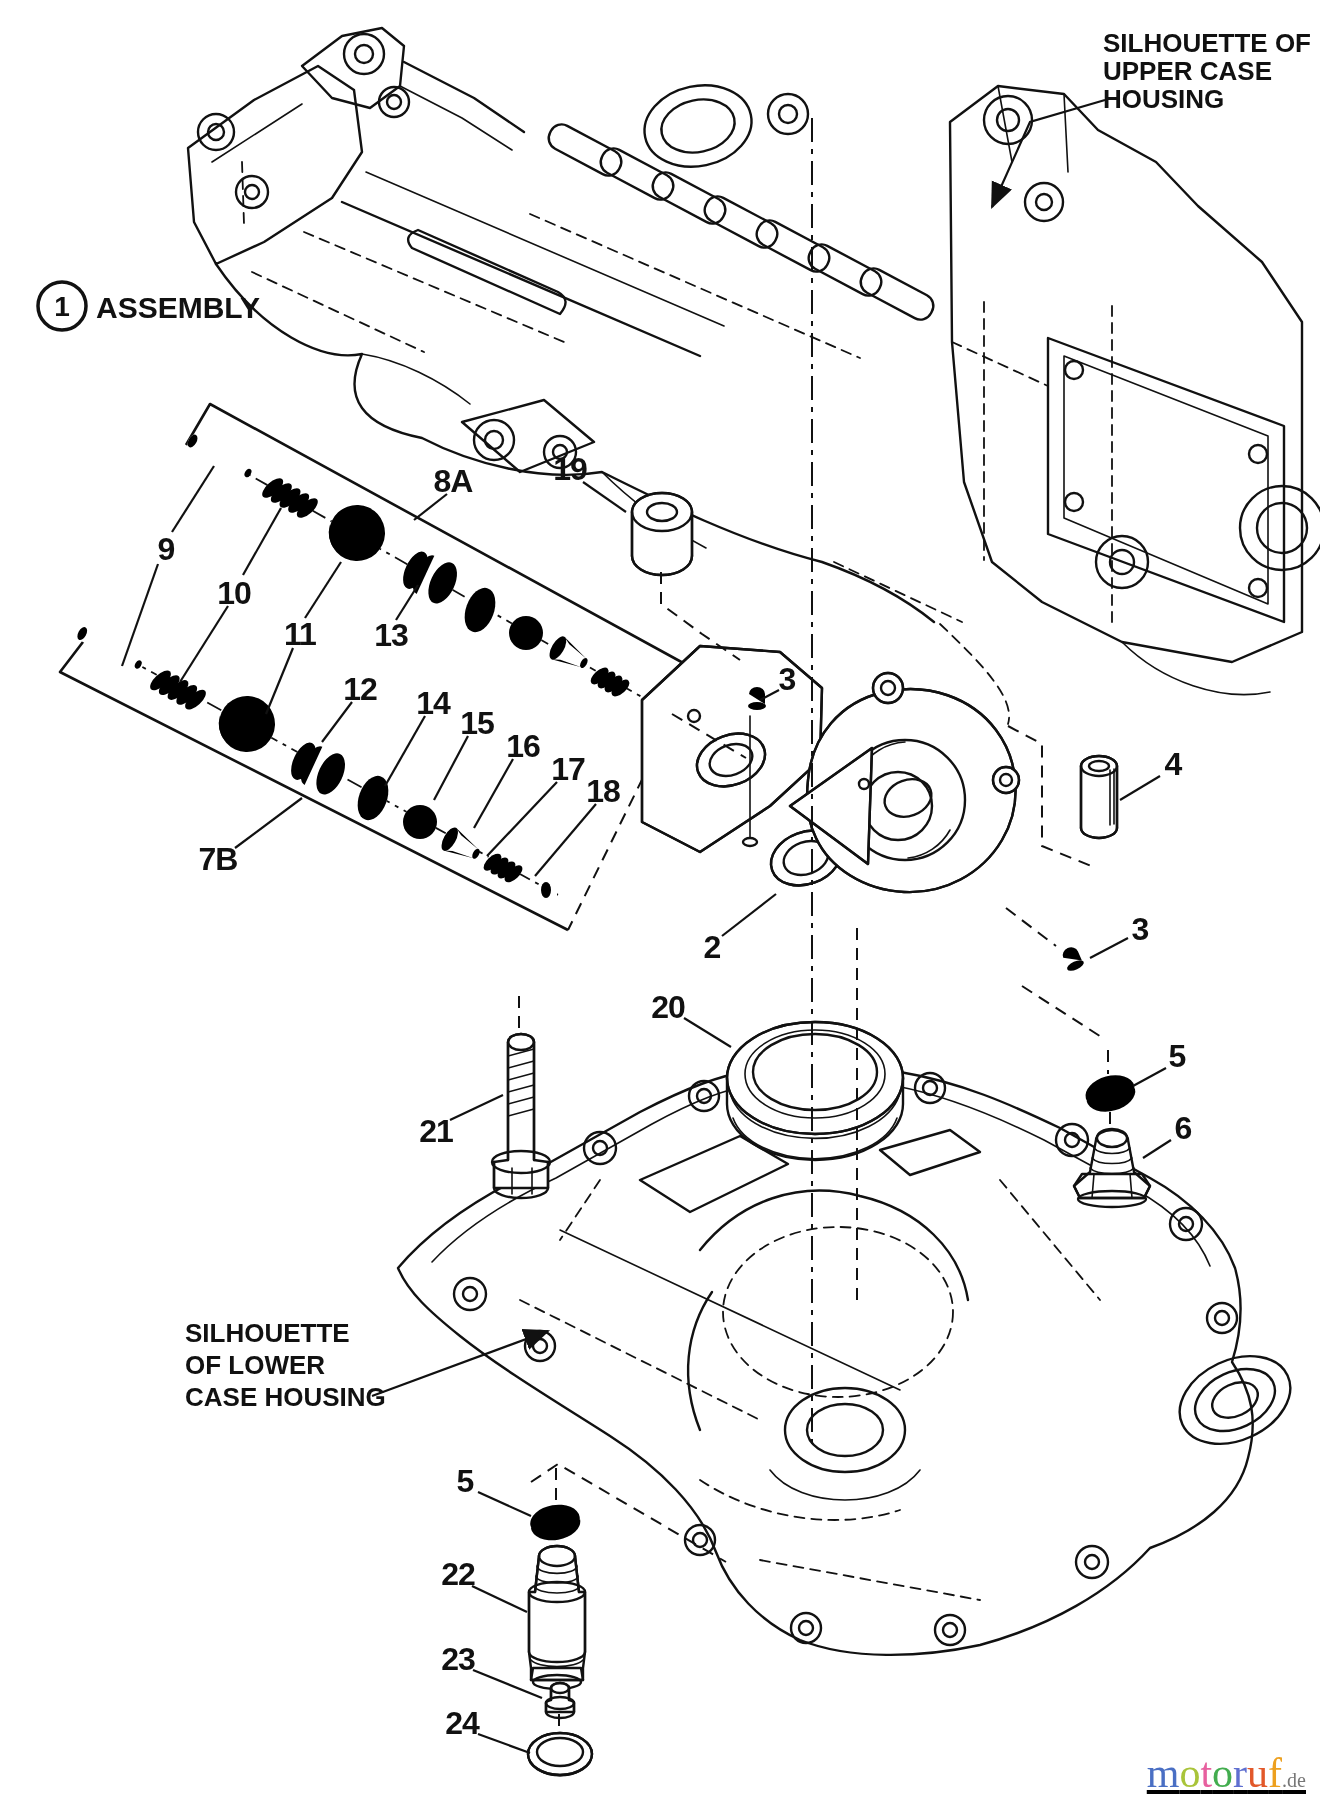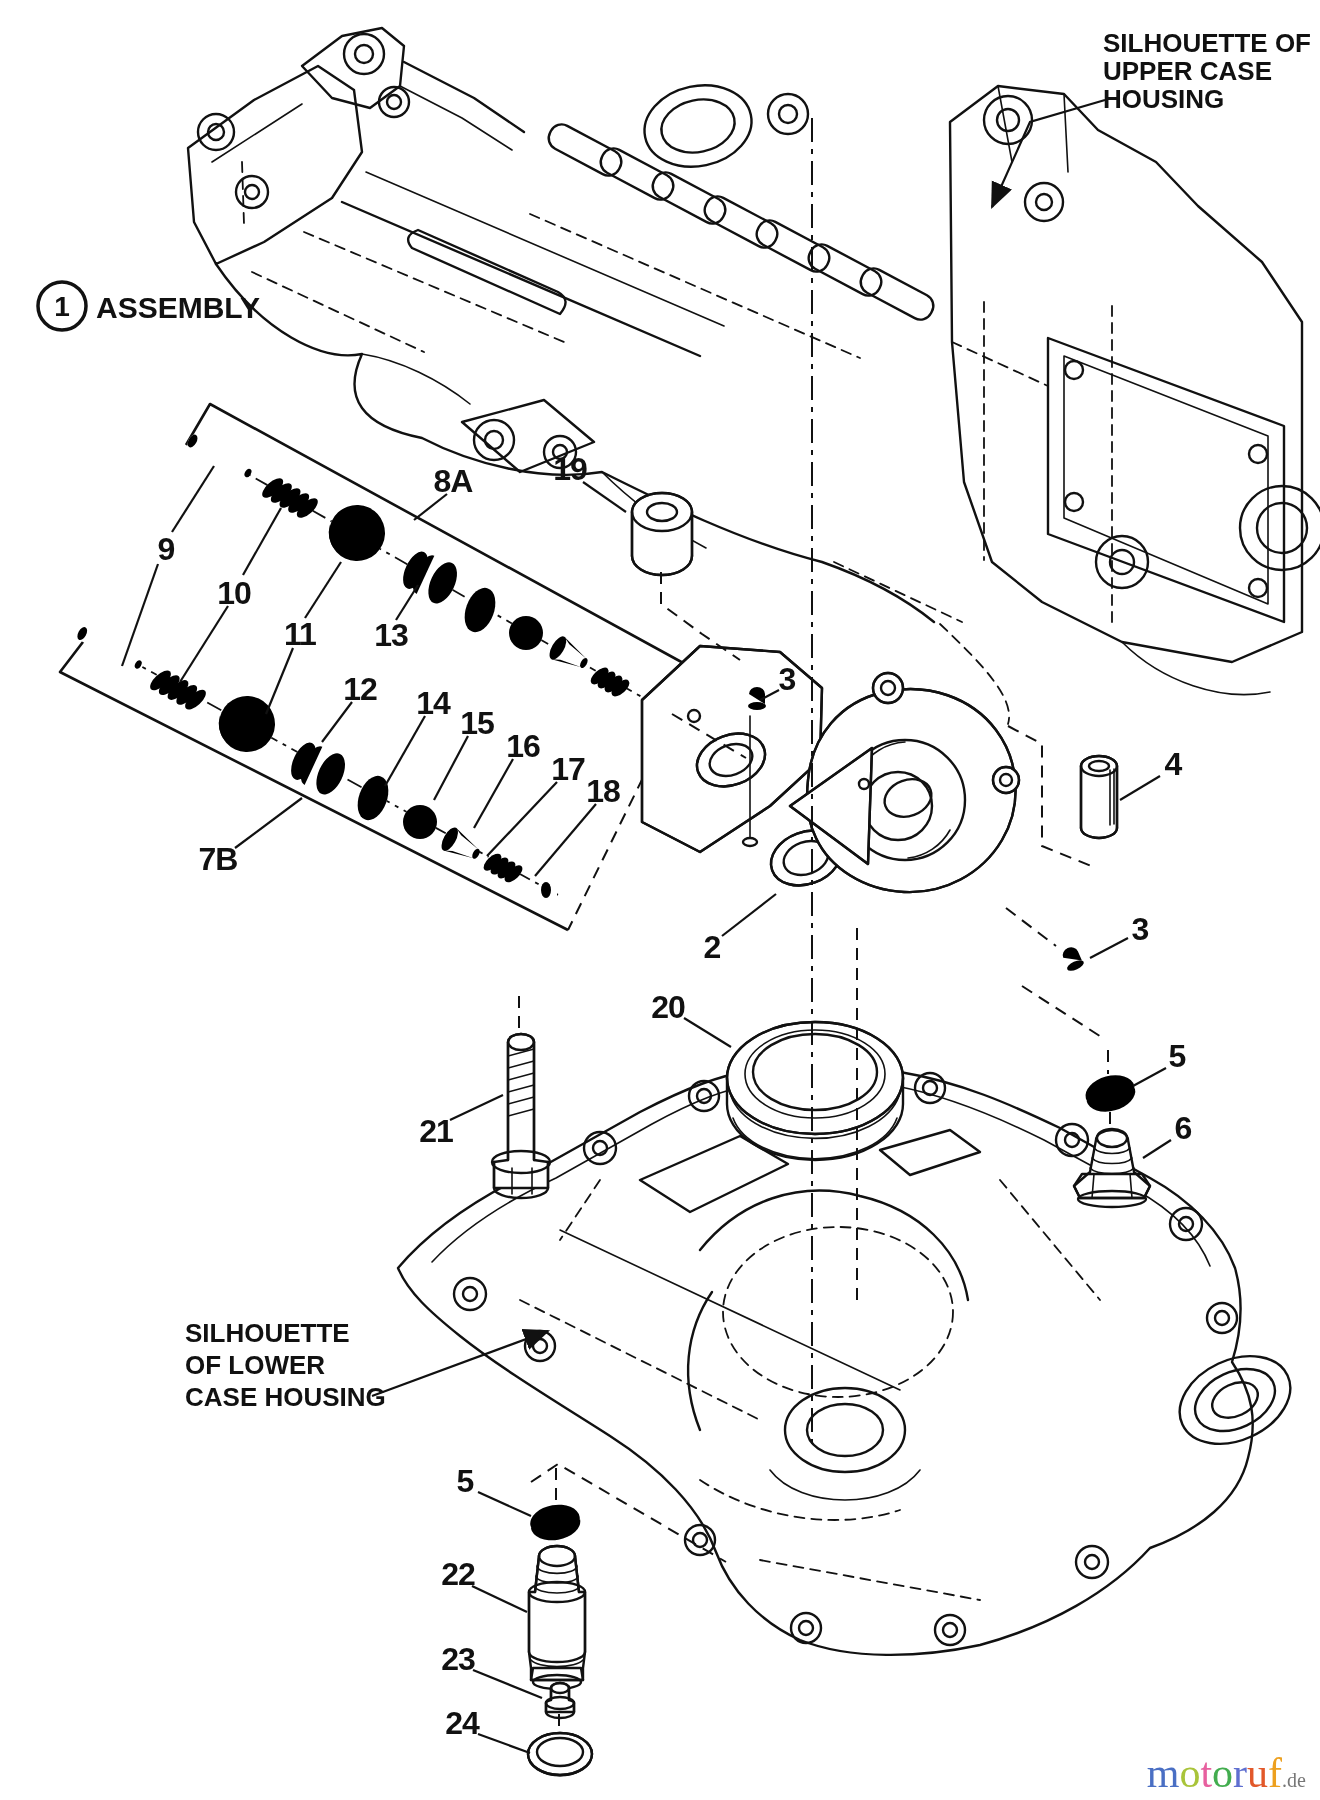--- a/index.html
+++ b/index.html
@@ -15,21 +15,21 @@
   .centerline{stroke:#111;fill:none;stroke-width:2;stroke-dasharray:24 7 5 7;}
   .wfill{fill:#fff !important;}
   .leader{stroke:#111;stroke-width:2.2;fill:none;}
   .border-solid{stroke:#111;stroke-width:2.6;fill:none;stroke-linejoin:round;}
   text{fill:#111;}
   .num{font:bold 32px "Liberation Sans",sans-serif;text-anchor:middle;letter-spacing:-1px;}
   .note{font:bold 26px "Liberation Sans",sans-serif;}
   .asm{font:bold 30px "Liberation Sans",sans-serif;}
   .one{font:bold 28px "Liberation Sans",sans-serif;text-anchor:middle;}
   .watermark{position:absolute;right:14px;bottom:6px;font-family:"Liberation Serif",serif;
-             font-size:42px;line-height:1;user-select:none;}
+             font-size:42px;line-height:1;user-select:none;text-decoration:underline;}
   .watermark .suffix{font-size:20px;}
 </style>
 </head>
 <body>
 
 <div class="page">
 <svg width="1320" height="1800" viewBox="0 0 1320 1800">
   <defs>
     <marker id="arrow" markerWidth="14" markerHeight="12" refX="11" refY="5" orient="auto">
       <path d="M0,0 L12,5 L0,10 Z" fill="#111"></path>

